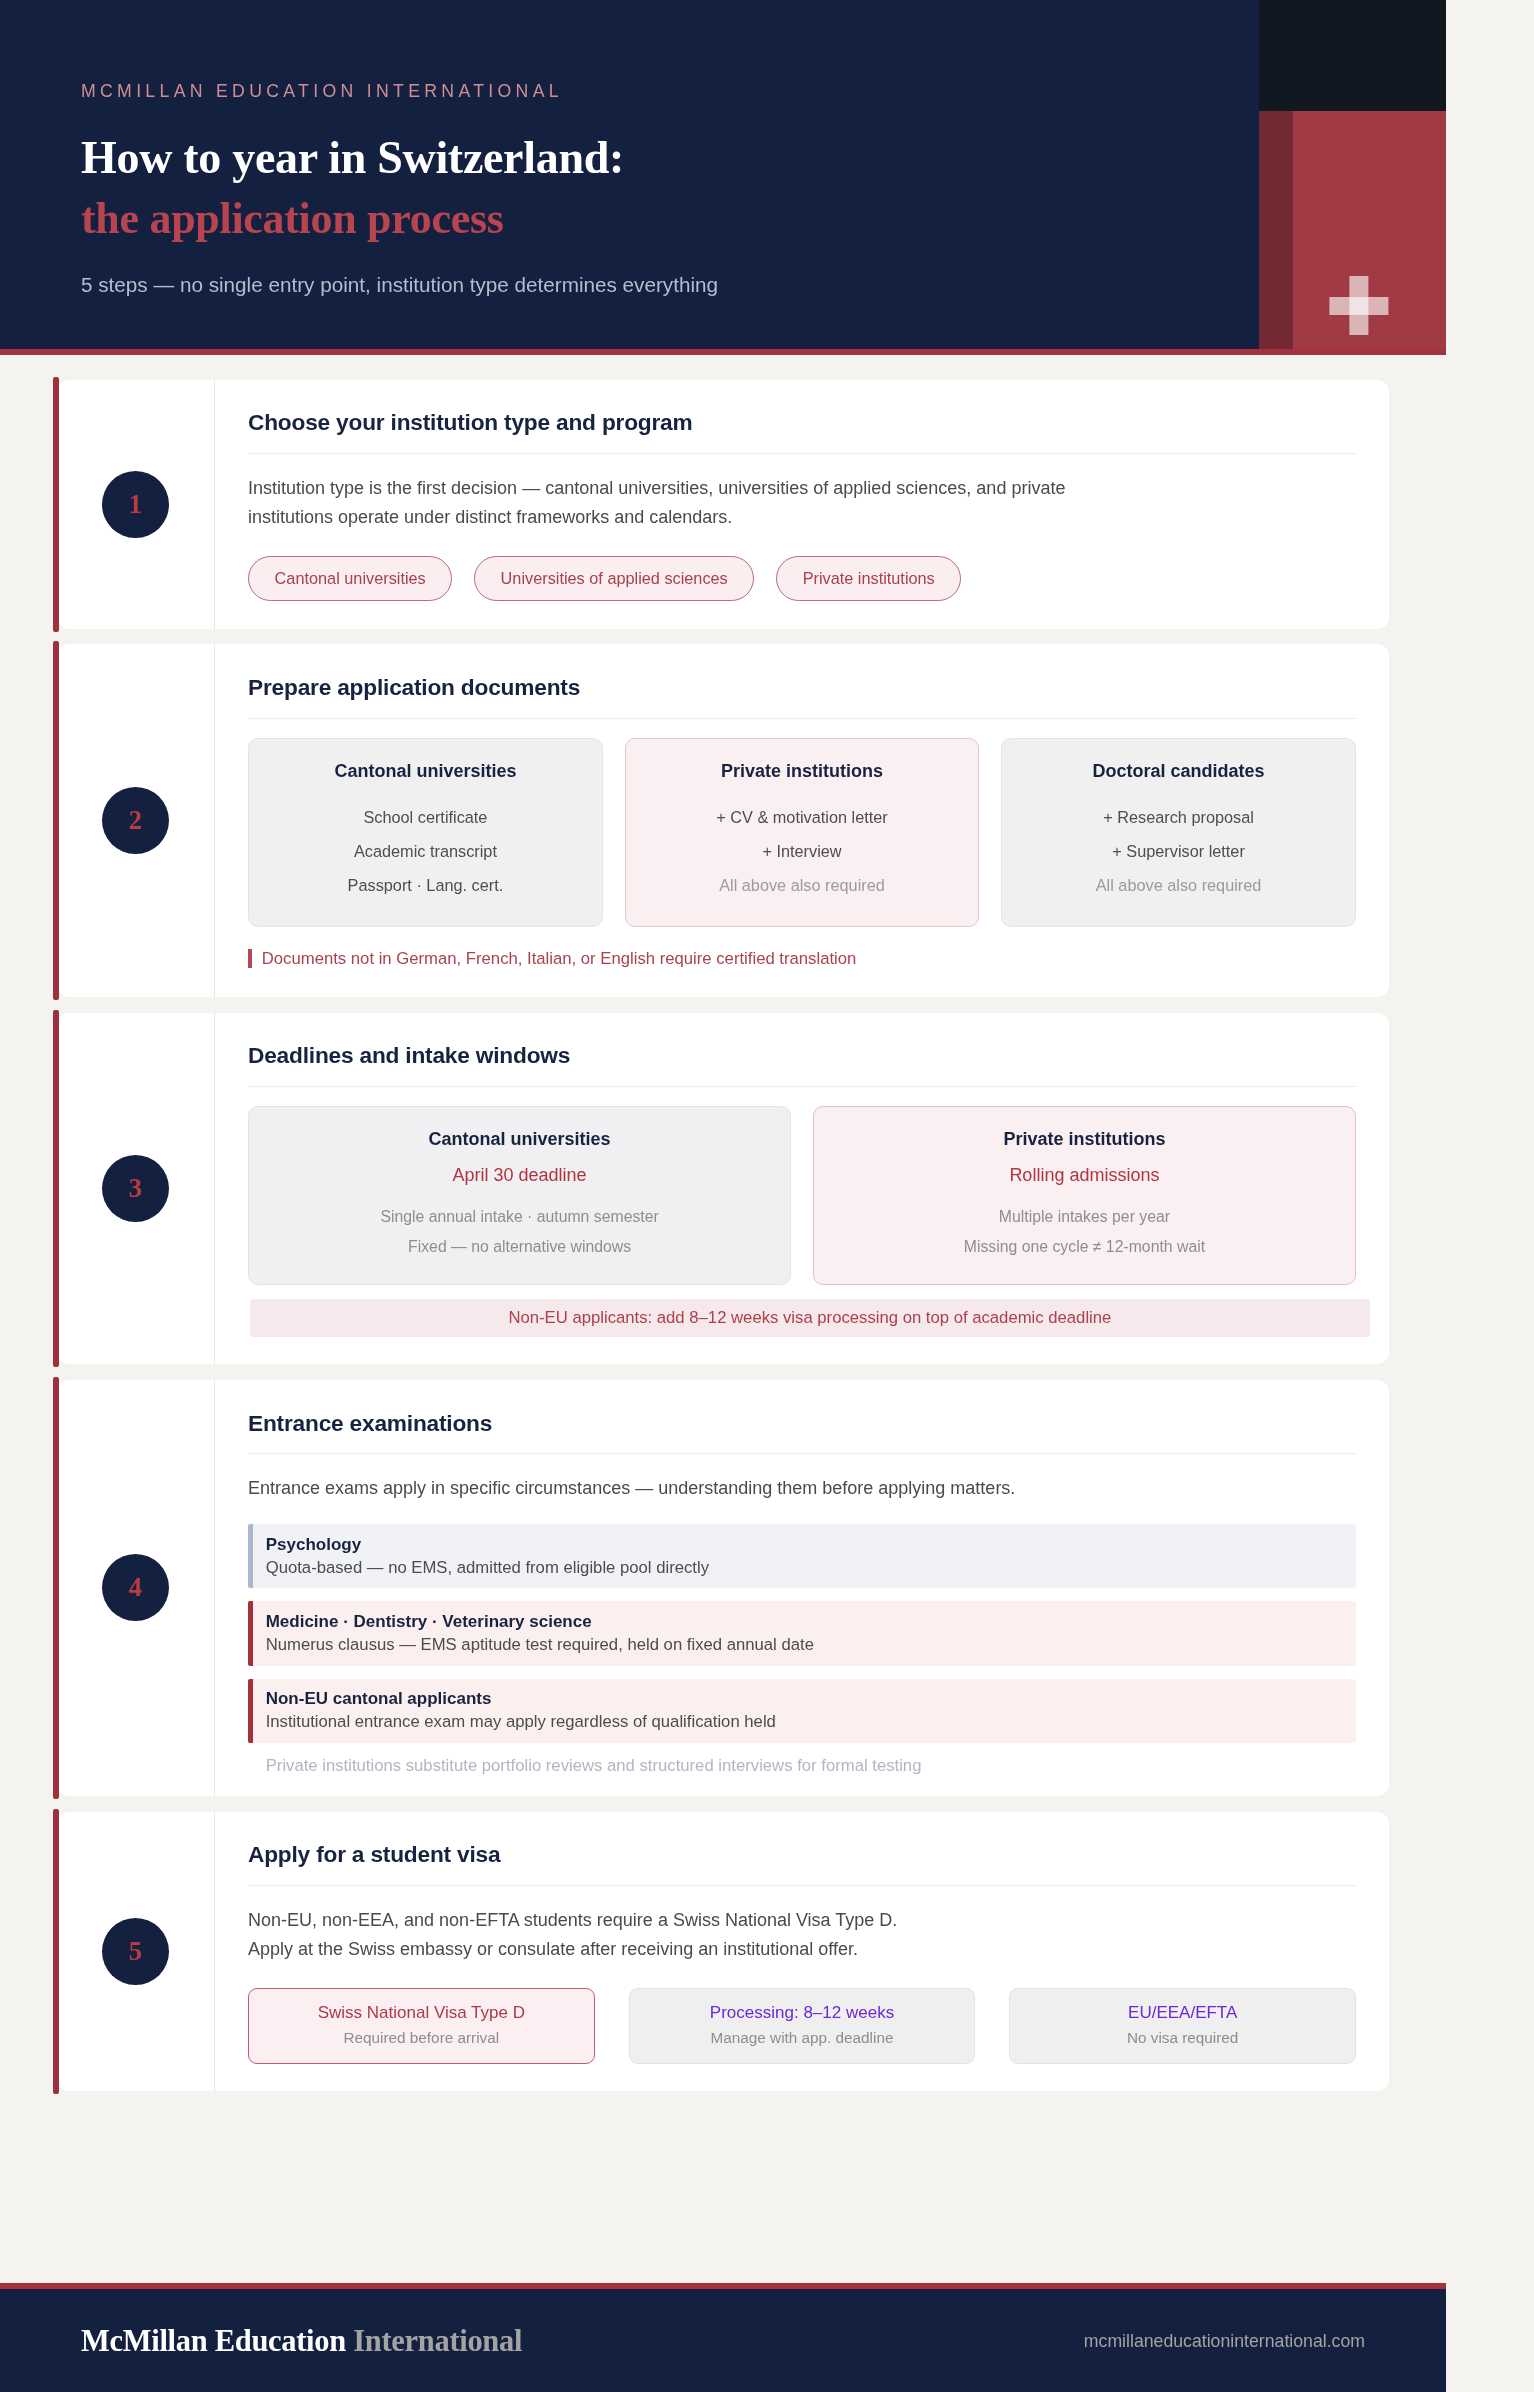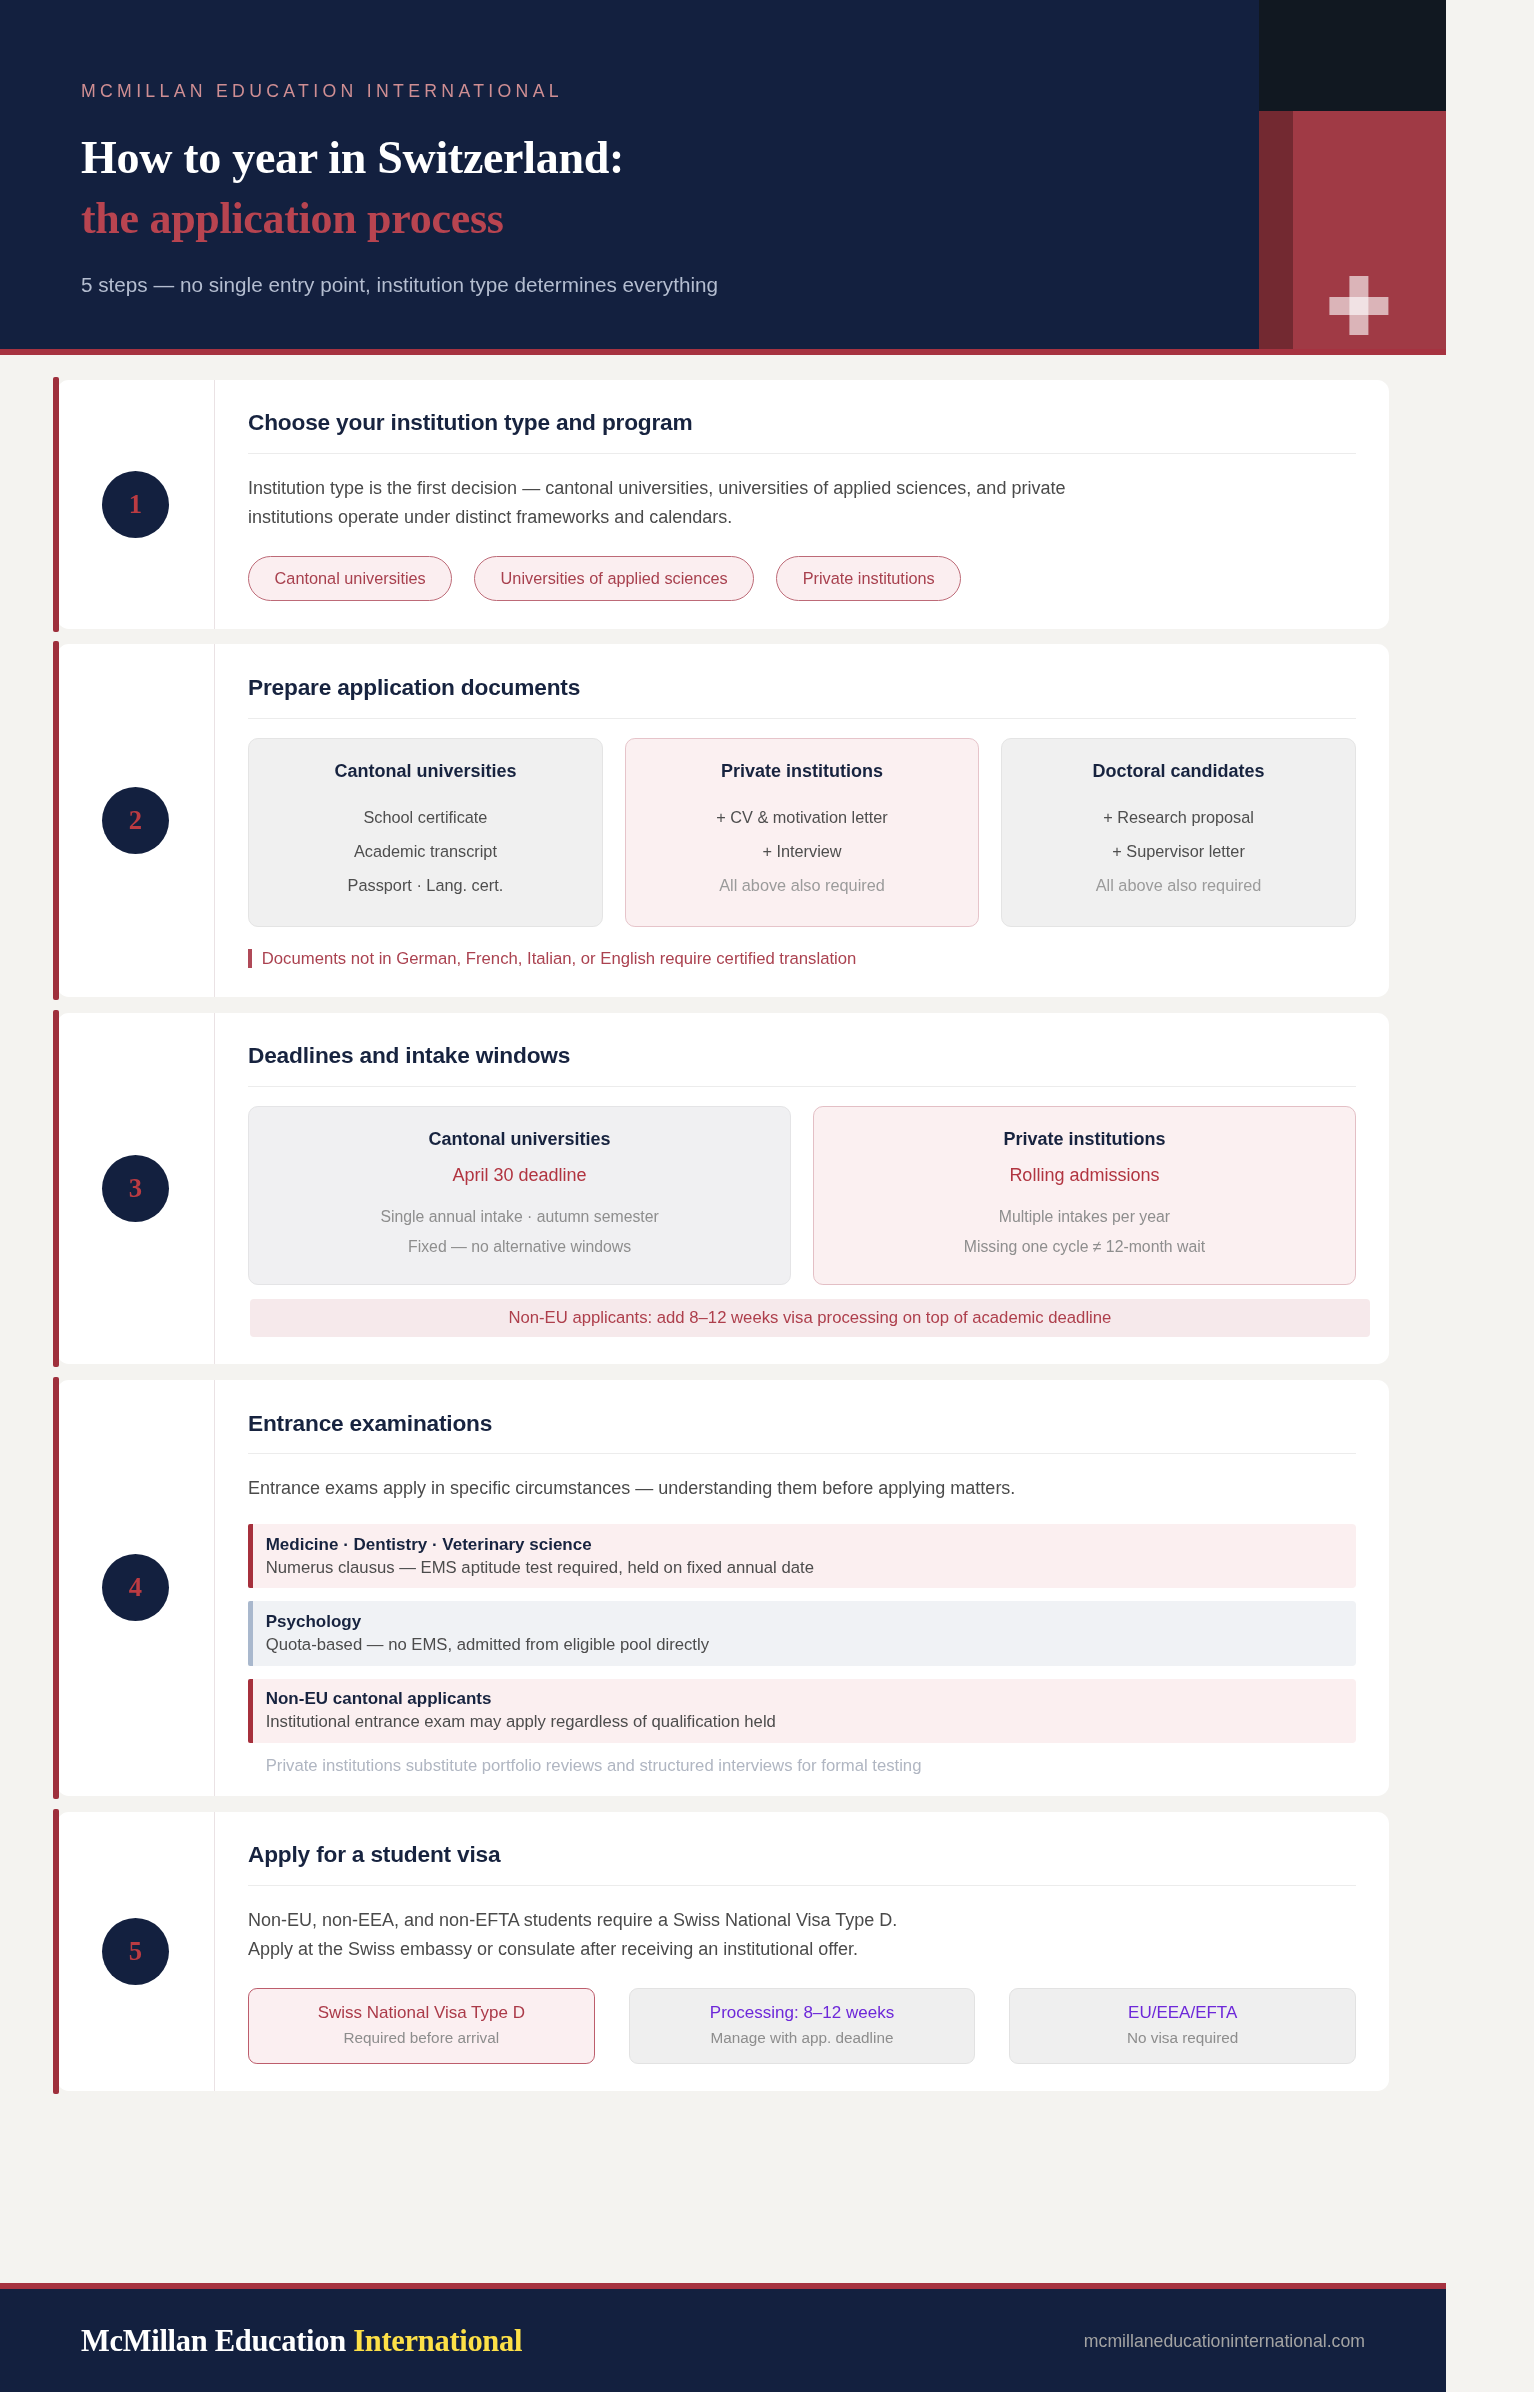--- a/index.html
+++ b/index.html
@@ -359,21 +359,21 @@
     justify-content: space-between;
     padding: 0 81px 0 81px;
   }
   .footer-logo {
     font-family: "Liberation Serif", serif;
     font-size: 30.5px;
     font-weight: 700;
     color: #ffffff;
     letter-spacing: -0.3px;
   }
-  .footer-logo .accent { color: #fde047; }
+  .footer-logo .accent { color: #a3a3a3; }
   .footer-url {
     font-size: 17.7px;
     color: #a3a3a3;
   }
 
   
   .step-4 .step-body { padding-bottom: 19.7px; }
   .step-4 { overflow: visible; }
 </style>
 </head>
@@ -485,30 +485,30 @@
     <div class="step step-4">
       <div class="step-accent"></div>
       <div class="step-numcol">
         <div class="badge">4</div>
       </div>
       <div class="step-body">
         <div class="step-title">Entrance examinations</div>
         <div class="step-text">Entrance exams apply in specific circumstances — understanding them before applying matters.</div>
         <div class="exam-rows">
 
+          <div class="exam-row neutral">
+            <div class="exam-row-bar"></div>
+            <div class="exam-row-title">Psychology</div>
+            <div class="exam-row-text">Quota-based — no EMS, admitted from eligible pool directly</div>
+          </div>
+
           <div class="exam-row">
             <div class="exam-row-bar"></div>
             <div class="exam-row-title">Medicine · Dentistry · Veterinary science</div>
             <div class="exam-row-text">Numerus clausus — EMS aptitude test required, held on fixed annual date</div>
-          </div>
-
-          <div class="exam-row neutral">
-            <div class="exam-row-bar"></div>
-            <div class="exam-row-title">Psychology</div>
-            <div class="exam-row-text">Quota-based — no EMS, admitted from eligible pool directly</div>
           </div>
 
           <div class="exam-row">
             <div class="exam-row-bar"></div>
             <div class="exam-row-title">Non-EU cantonal applicants</div>
             <div class="exam-row-text">Institutional entrance exam may apply regardless of qualification held</div>
           </div>
 
           <div class="exam-tail">Private institutions substitute portfolio reviews and structured interviews for formal testing</div>
         </div>

